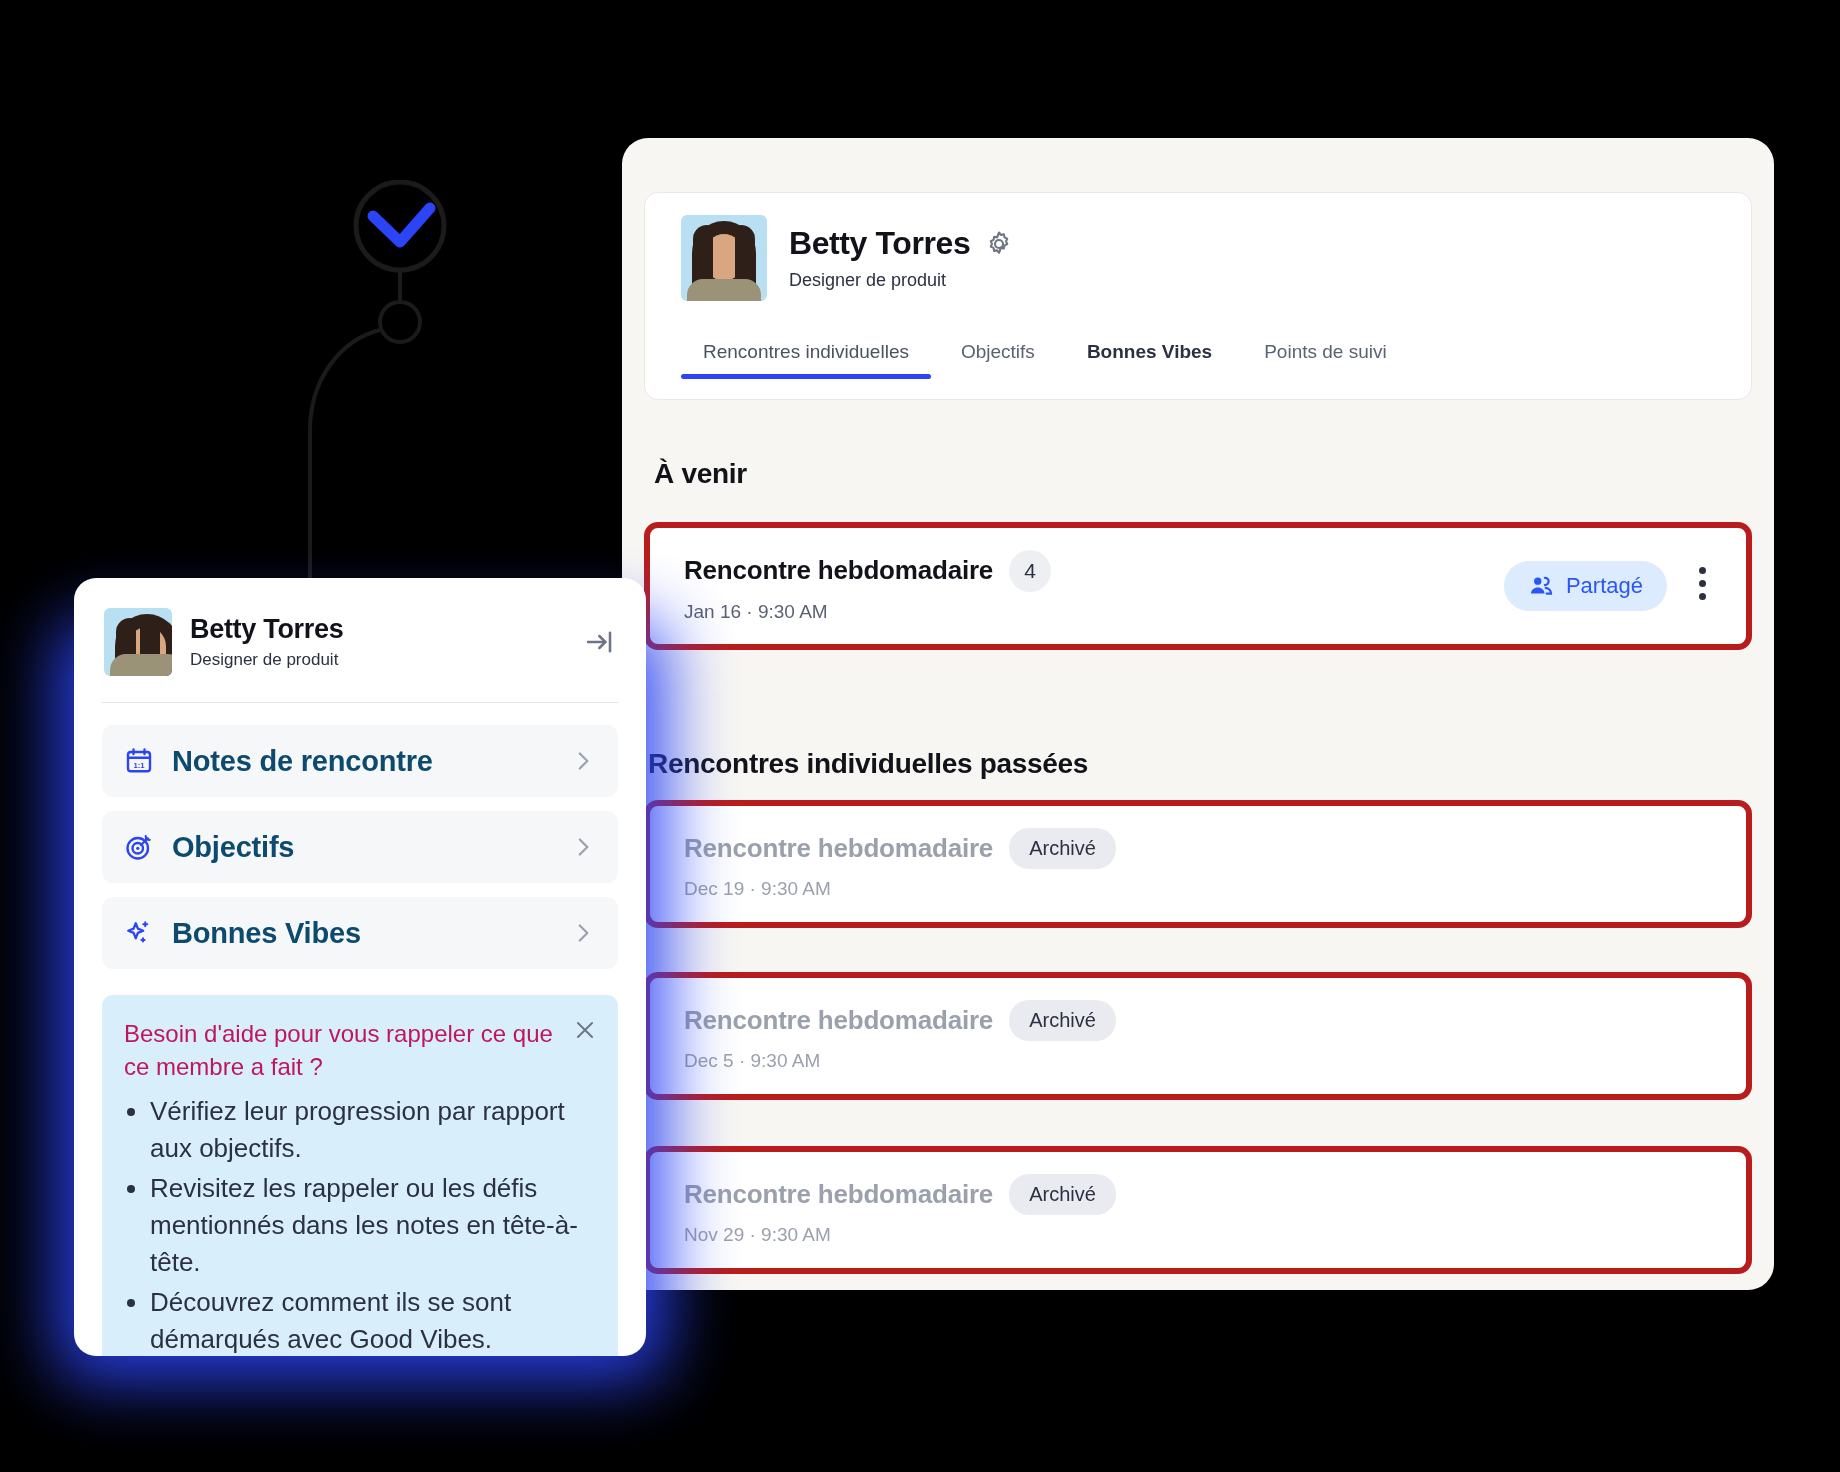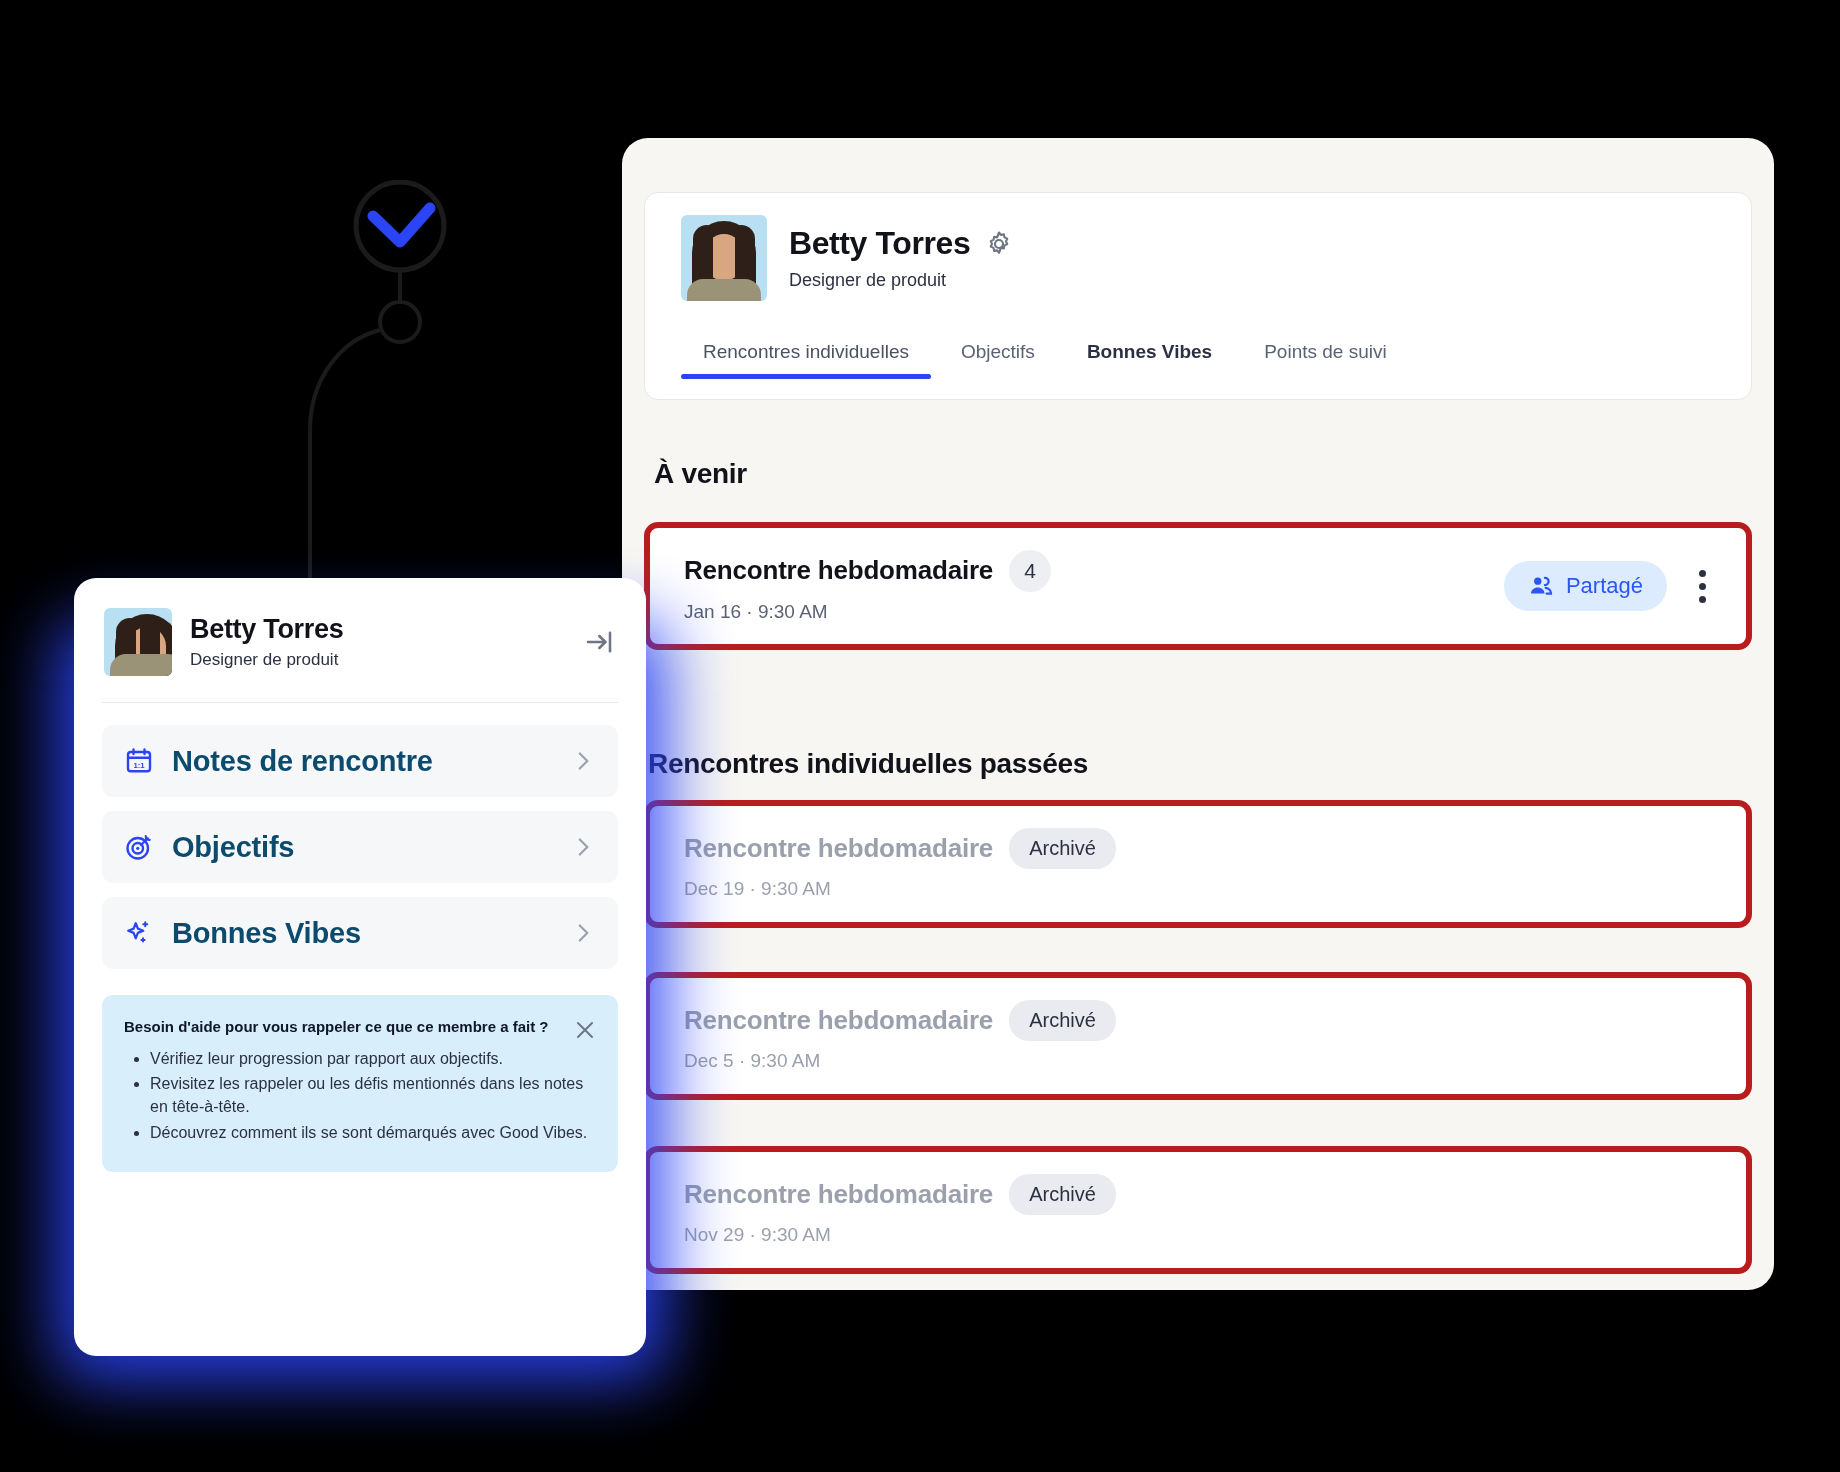--- a/index.html
+++ b/index.html
@@ -203,21 +203,21 @@
 
   .archived-pill {
     background: #E9EBF0;
     color: #2C3142;
     font-size: 20px;
     padding: 9px 20px;
     border-radius: 20px;
     white-space: nowrap;
   }
 
-  .meeting-right { display: flex; align-items: center; gap: 26px; }
+  .meeting-right { display: flex; gap: 26px; }
 
   .shared-pill {
     background: #DCEBFE;
     color: #2B56F5;
     font-size: 22px;
     padding: 12px 24px;
     border-radius: 26px;
     display: flex;
     align-items: center;
     gap: 12px;
@@ -292,30 +292,30 @@
   .fg-chevron { margin-left: auto; }
 
   .tip-box {
     margin: 26px 28px 0 28px;
     background: #D8EEFB;
     border-radius: 11px;
     padding: 22px 22px 24px 22px;
     position: relative;
   }
   .tip-title {
-    font-size: 15px;
-    font-weight: bold;
-    color: #0f172a;
+    font-size: 24px;
+    font-weight: normal;
+    color: #be185d;
     line-height: 1.38;
     padding-right: 40px;
   }
   .tip-close { position: absolute; right: 20px; top: 22px; }
   .tip-list { margin: 10px 0 0 26px; }
   .tip-list li {
-    font-size: 16px;
+    font-size: 26px;
     color: #2C3142;
     line-height: 1.42;
     margin-bottom: 3px;
   }
 </style>
 </head>
 <body>
 
 <div id="stage">
 

